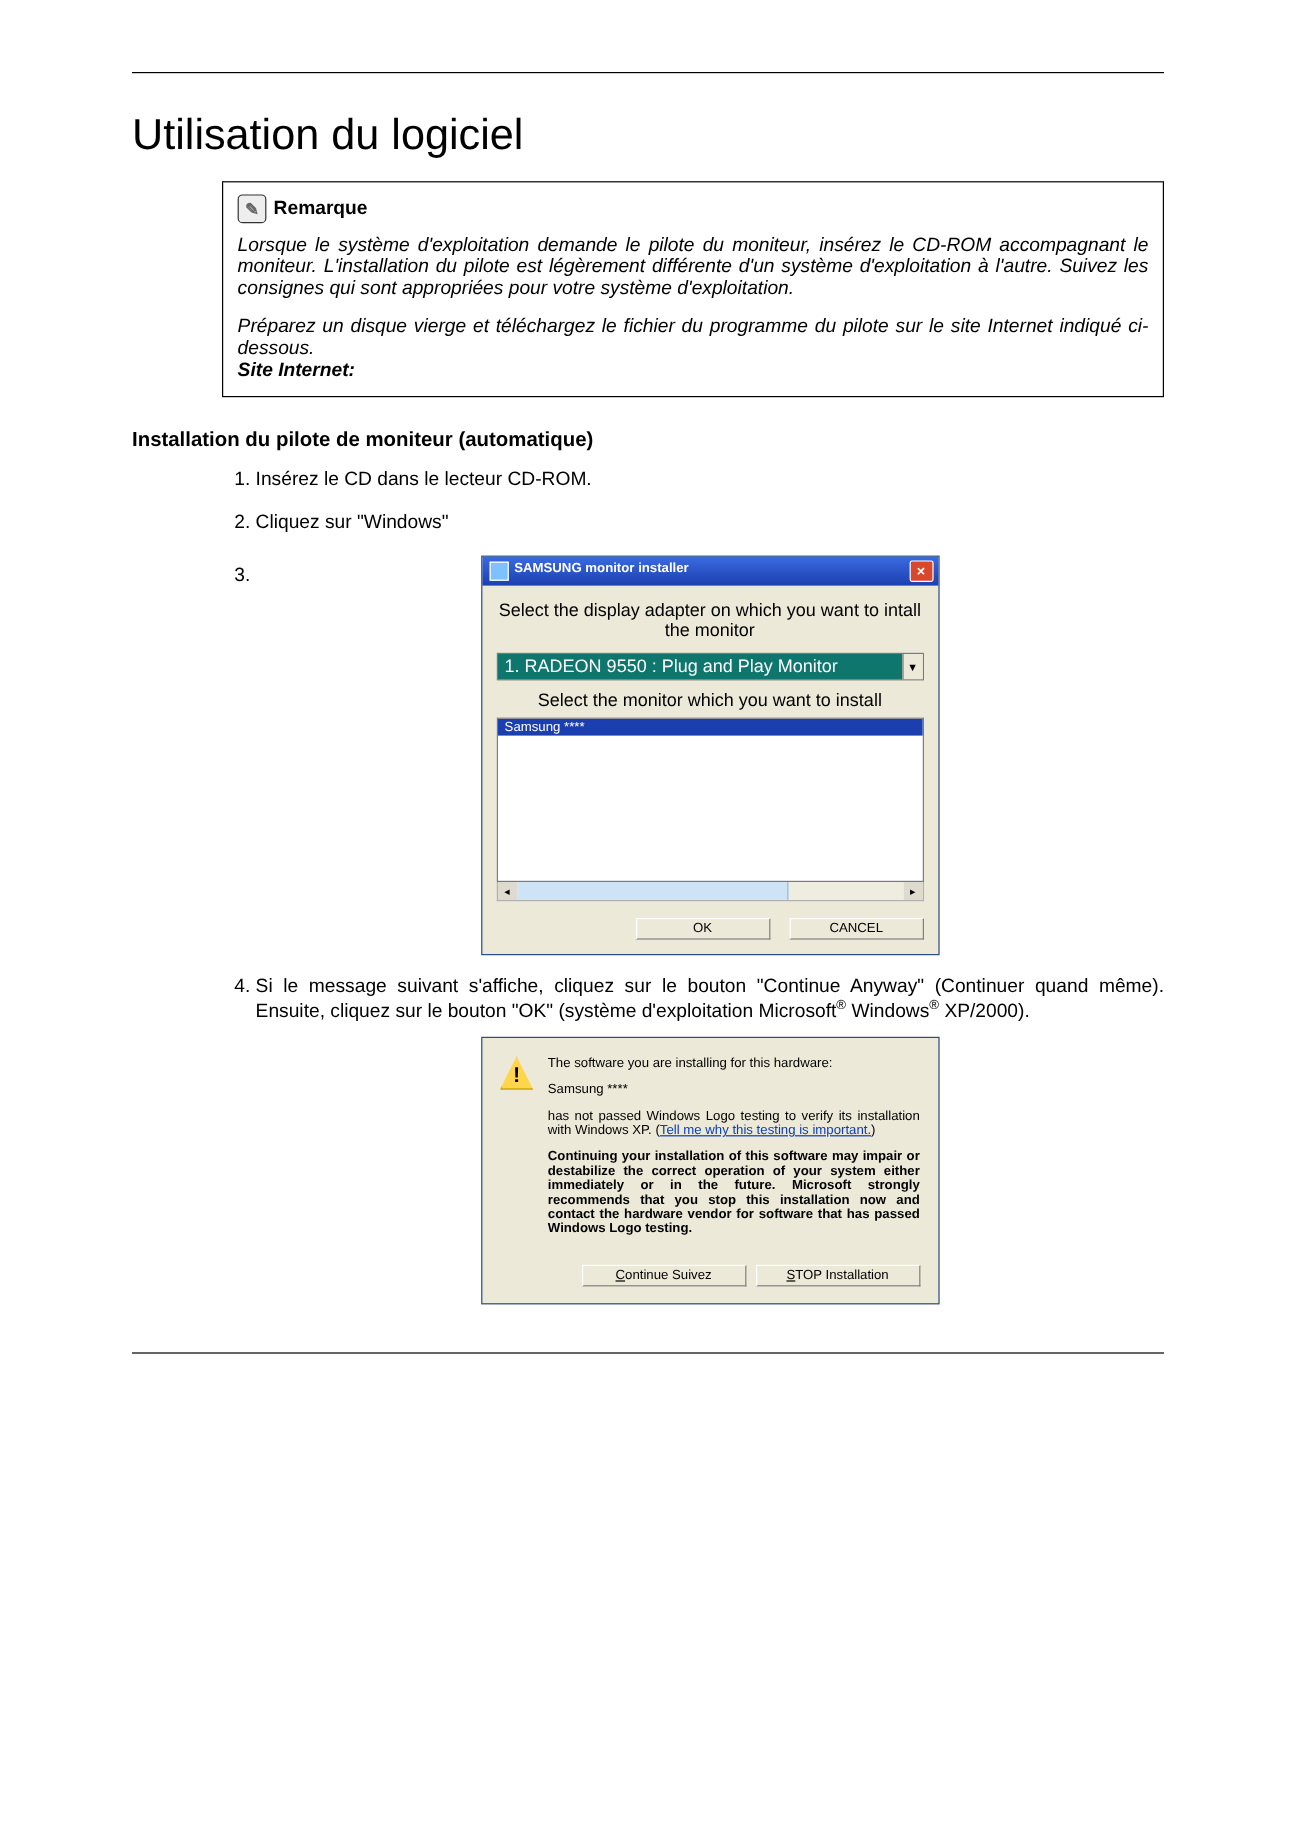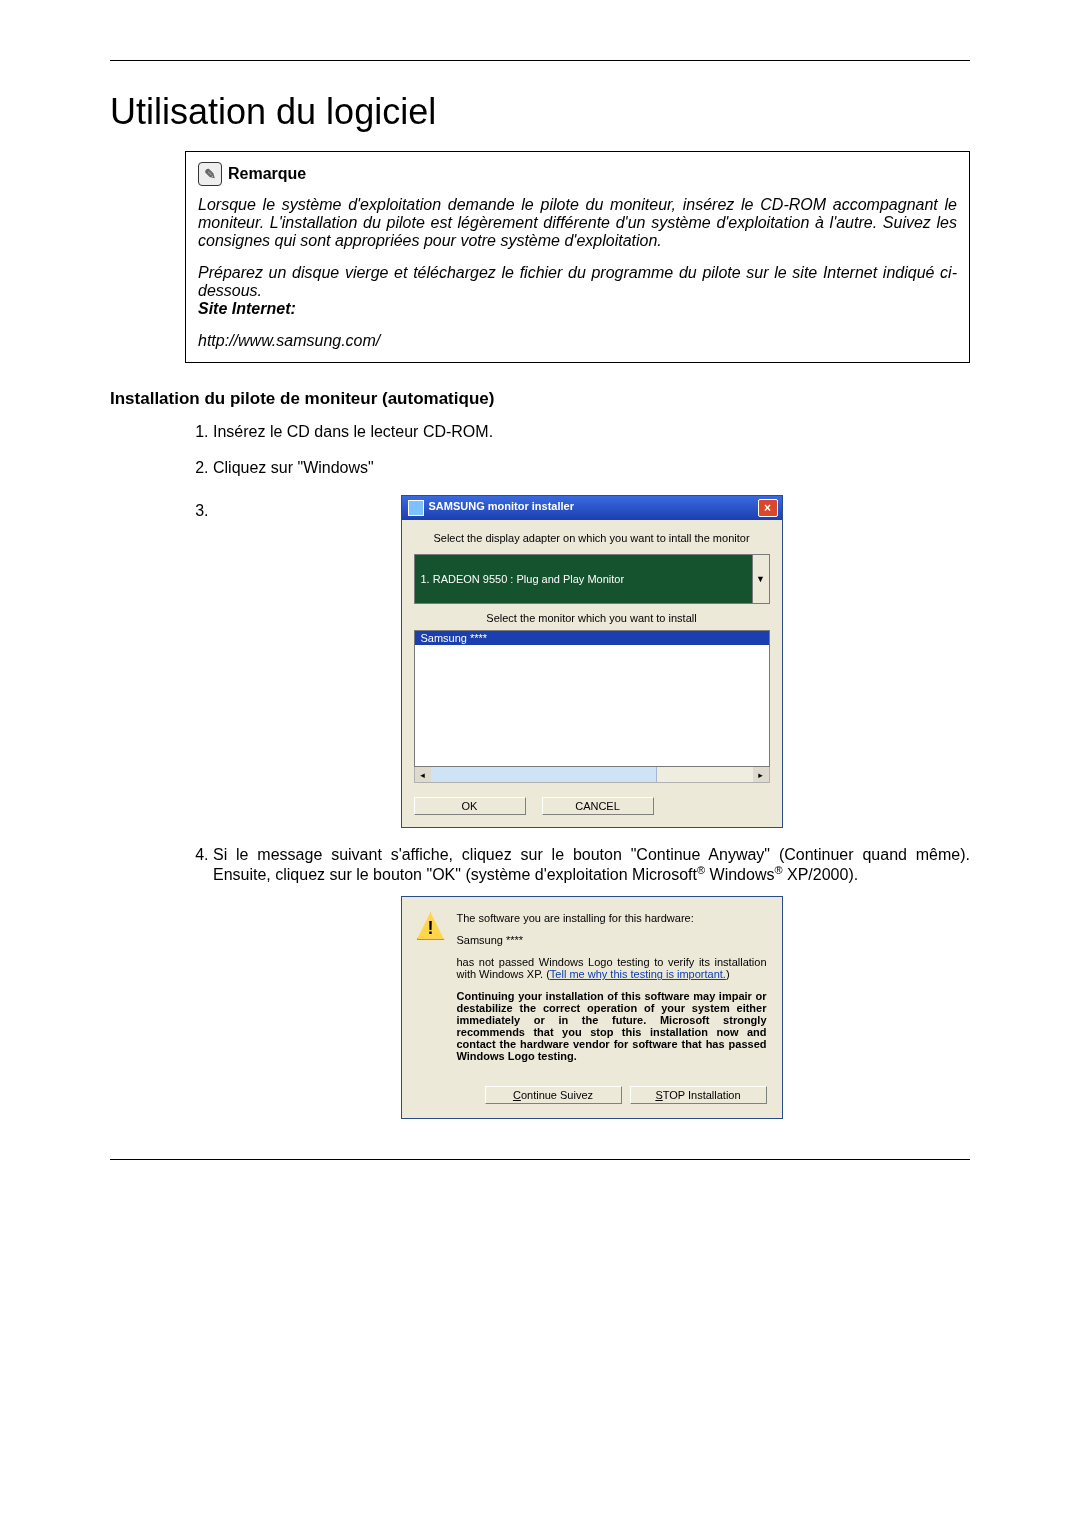--- a/index.html
+++ b/index.html
@@ -105,32 +105,32 @@
     width: 18px; height: 16px;
     background: #d9482c;
     color: #fff;
     display: inline-flex; align-items: center; justify-content: center;
     border: 1px solid #fff;
     border-radius: 2px;
     font-size: 12px;
     font-weight: bold;
   }
   .dlg-body { padding: 10px 12px 12px 12px; }
-  .dlg-label { text-align: center; margin: 2px 0 10px 0; font-size: 11px; }
+  .dlg-label { text-align: center; margin: 2px 0 10px 0; font-size: 15px; }
   .dlg-label.small { margin-top: 8px; margin-bottom: 6px; }
   .dropdown {
     display: flex;
     border: 1px solid #7a7a7a;
   }
   .dropdown .dd-value {
     flex: 1;
-    background: #14532d;
+    background: #0f766e;
     color: #fff;
-    padding: 18px 6px;
-    font-size: 11px;
+    padding: 2px 6px;
+    font-size: 15px;
   }
   .dropdown .dd-btn {
     width: 16px;
     background: #ece9d8;
     border-left: 1px solid #7a7a7a;
     display: flex; align-items: center; justify-content: center;
     font-size: 9px;
   }
   .listbox {
     height: 135px;
@@ -159,21 +159,21 @@
   }
   .hscroll .track { flex: 1; background: #efece0; position: relative; }
   .hscroll .thumb {
     position: absolute; left: 0; top: 0; height: 100%;
     width: 70%;
     background: #cfe3f7;
     border-right: 1px solid #9fb8d6;
   }
   .dlg-buttons {
     display: flex;
-    justify-content: flex-start;
+    justify-content: flex-end;
     gap: 16px;
     margin-top: 14px;
   }
   .winbtn {
     min-width: 90px;
     padding: 2px 10px;
     background: #ece9d8;
     border: 1px solid #808080;
     border-top-color: #fff;
     border-left-color: #fff;
@@ -226,21 +226,20 @@
   <div class="note-box">
     <div class="note-header">
       <span class="note-icon">✎</span>
       <span>Remarque</span>
     </div>
     <p>Lorsque le système d'exploitation demande le pilote du moniteur, insérez le CD-ROM accompagnant le moniteur. L'installation du pilote est légèrement différente d'un système d'exploitation à l'autre. Suivez les consignes qui sont appropriées pour votre système d'exploitation.</p>
     <p>
       <span>Préparez un disque vierge et téléchargez le fichier du programme du pilote sur le site Internet indiqué ci-dessous.</span><br>
       <span class="site-label">Site Internet:</span>
     </p>
-    <p>http://www.samsung.com/</p>
   </div>
 
   <h2 class="section-title" style="margin-top:26px;">Installation du pilote de moniteur (automatique)</h2>
 
   <ol class="steps">
     <li>Insérez le CD dans le lecteur CD-ROM.</li>
     <li>Cliquez sur "Windows"</li>
     <li>
 
       <div class="dialog-installer">

